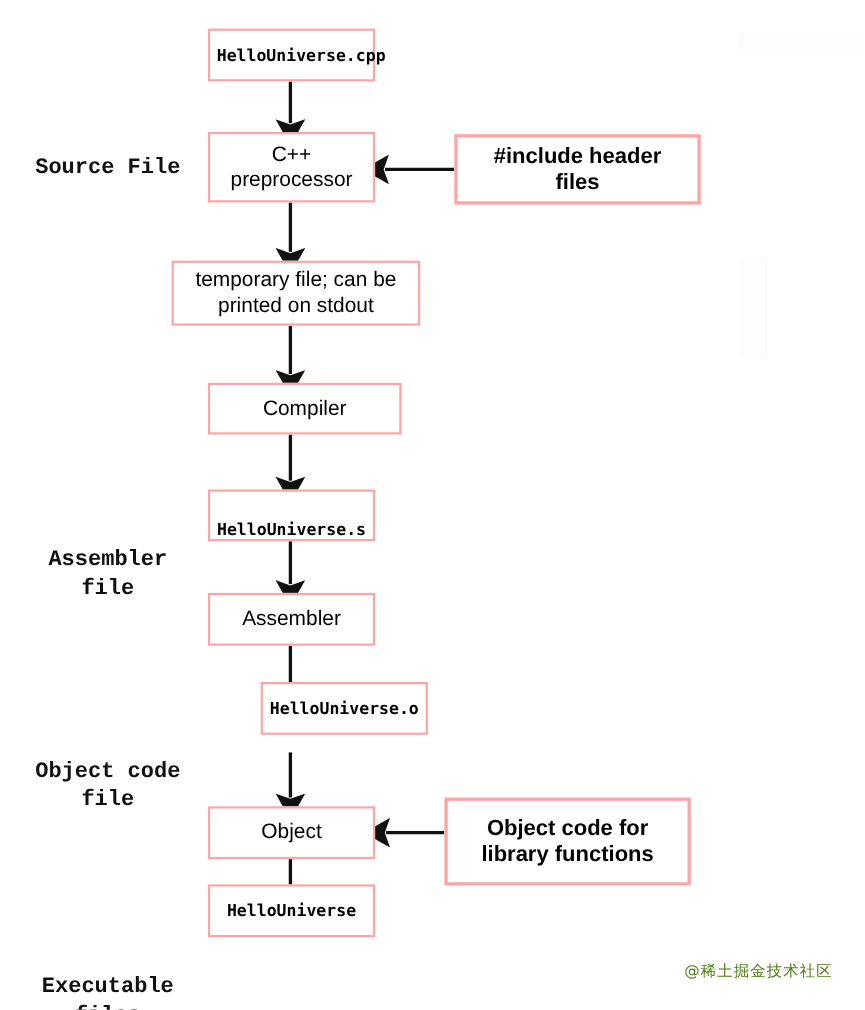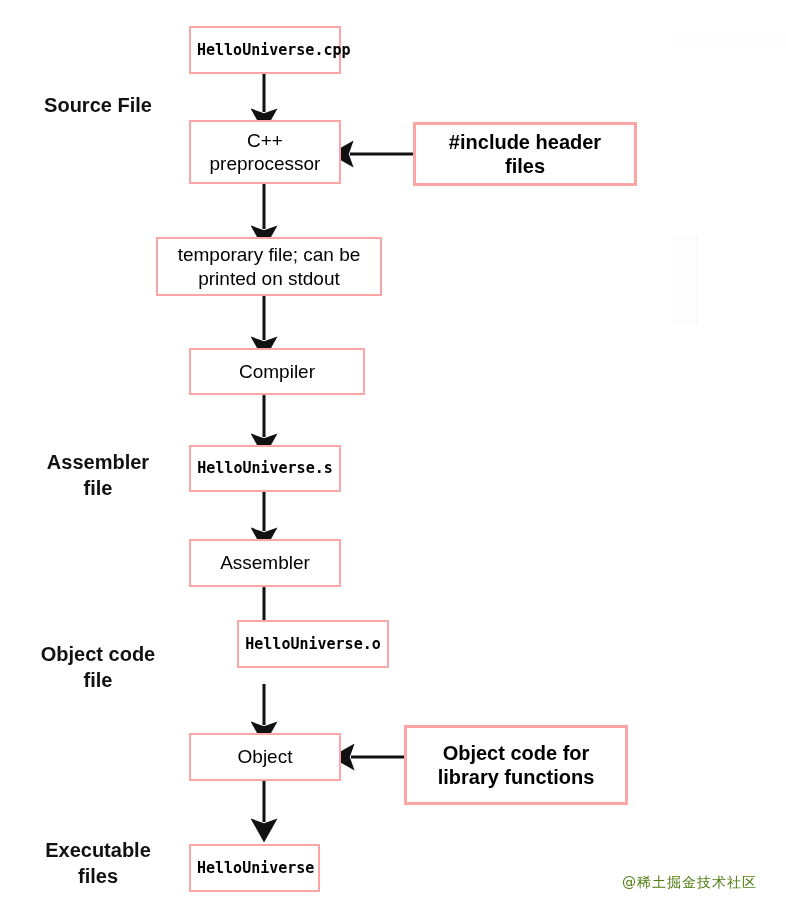--- a/index.html
+++ b/index.html
@@ -53,27 +53,28 @@
     font-size: 19px;
     font-weight: 400;
   }
   .sans-bold .node-label {
     font-family: "Liberation Sans", sans-serif;
     font-size: 20px;
     font-weight: 700;
   }
   .stage-label {
     position: absolute;
-    font-family: Liberation Sans, sans-serif;
+    font-family: Liberation Mono, monospace;
     font-size: 20px;
     font-weight: 700;
     color: #111111;
     text-align: center;
     line-height: 1.28;
     white-space: pre-line;
+    margin-top: 47px;
   }
   svg.arrows {
     position: absolute;
     left: 0;
     top: 0;
     width: 786px;
     height: 918px;
     pointer-events: none;
   }
   .watermark {
@@ -147,40 +148,40 @@
 
   <div class="node sans" style="left:156px; top:237px; width:226px; height:59px; white-space:pre-line;">
     <span class="node-label">temporary file; can be
 printed on stdout</span>
   </div>
 
   <div class="node sans" style="left:189px; top:348px; width:176px; height:47px;">
     <span class="node-label">Compiler</span>
   </div>
 
-  <div class="node mono" style="left:189px; top:445px; width:152px; height:47px;">
+  <div class="node mono" style="left:189px; top:445px; width:152px; height:47px;align-items:flex-end;">
     <span class="node-label">HelloUniverse.s</span>
   </div>
 
   <div class="node sans" style="left:189px; top:539px; width:152px; height:48px;">
     <span class="node-label">Assembler</span>
   </div>
 
   <div class="node mono" style="left:189px; top:620px; width:152px; height:48px;margin-left:48px;">
     <span class="node-label">HelloUniverse.o</span>
   </div>
 
   <div class="node sans" style="left:189px; top:733px; width:152px; height:48px;">
     <span class="node-label">Object</span>
   </div>
 
   <div class="node sans-bold thick" style="left:404px; top:725px; width:224px; height:80px; white-space:pre-line;">
     <span class="node-label">Object code for
 library functions</span>
   </div>
 
-  <div class="node mono" style="left:189px; top:844px; width:131px; height:48px;">
+  <div class="node mono" style="left:189px; top:804px; width:152px; height:48px;">
     <span class="node-label">HelloUniverse</span>
   </div>
 
   <div class="watermark" style="left:622px; top:874px;">@稀土掘金技术社区</div>
 
 </div>
 
 </body></html>

